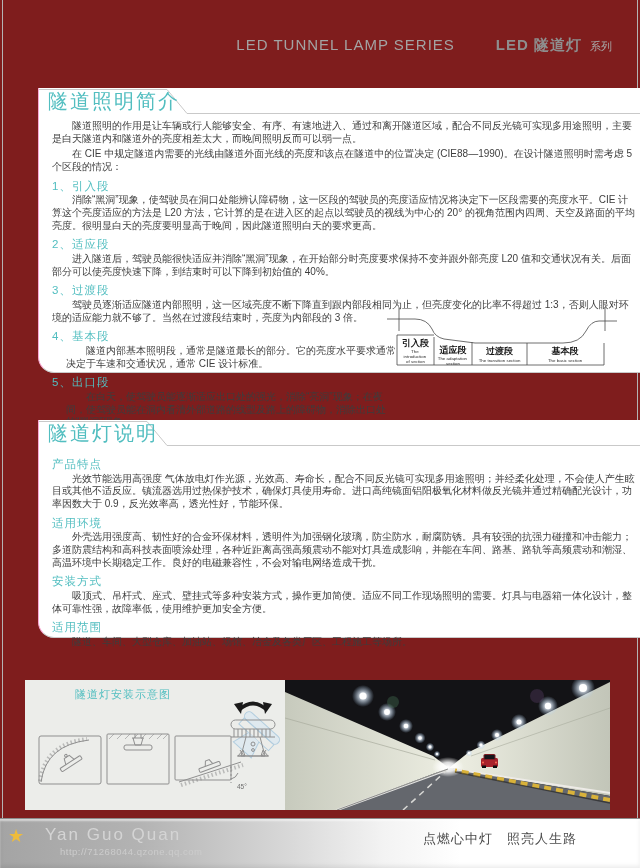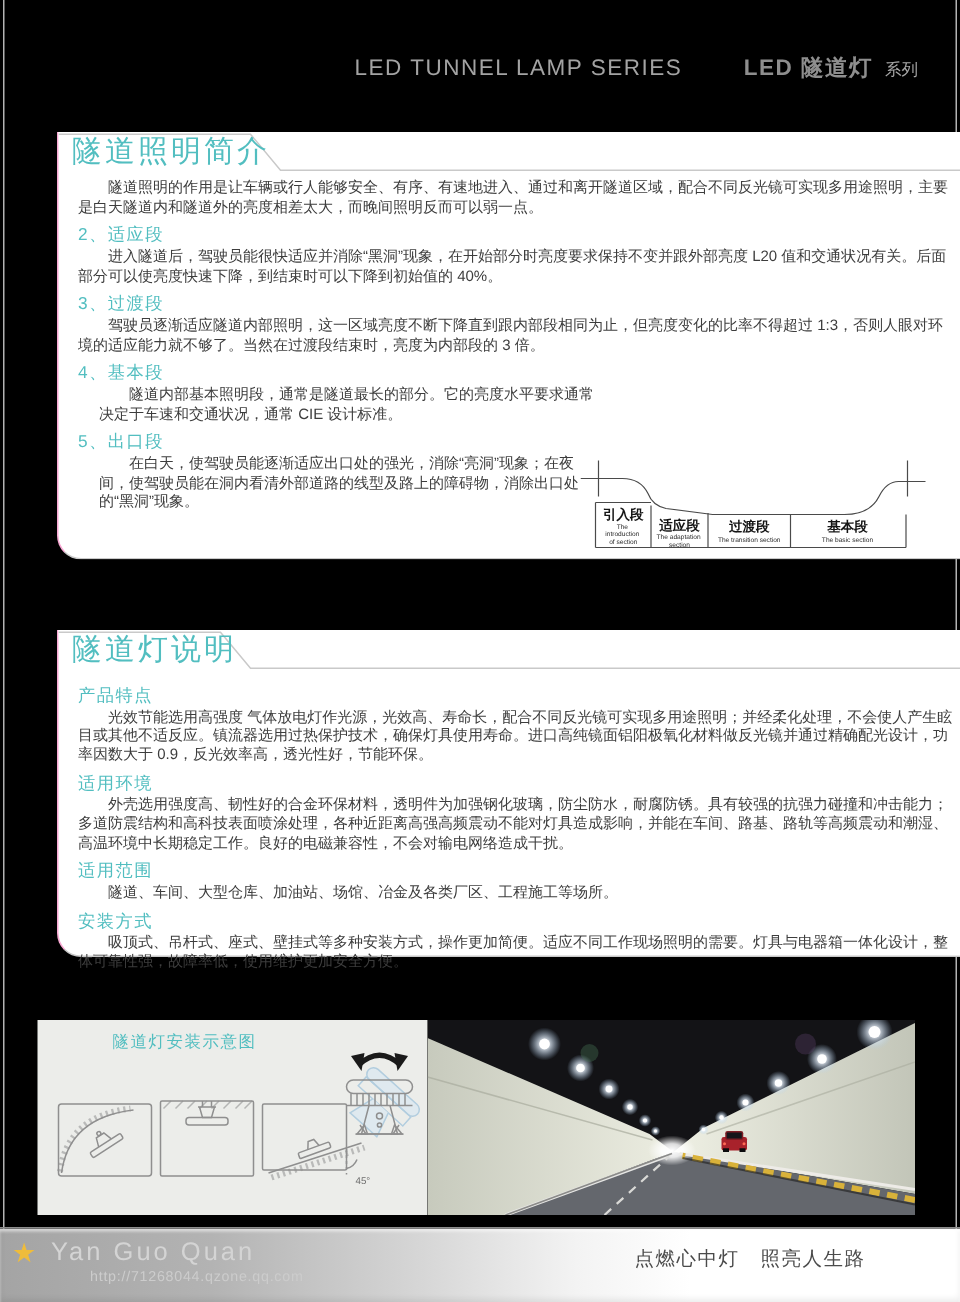--- a/index.html
+++ b/index.html
@@ -1,16 +1,16 @@
 <!DOCTYPE html>
 <html><head>
 <meta charset="utf-8">
 <style>
   html,body{margin:0;padding:0;background:#fff;}
-  .page{position:relative;width:640px;height:868px;background:#000000;overflow:hidden;
+  .page{position:relative;width:640px;height:868px;background:#7f1d1d;overflow:hidden;
         font-family:"Liberation Sans","DejaVu Sans",sans-serif;color:#3d3d3d;}
   .edge{position:absolute;top:0;bottom:0;width:1px;background:#b4b4b4;}
   .edge.left{left:2px;} .edge.right{right:2px;}
 
   
   .header{position:absolute;top:36px;right:28px;display:flex;align-items:baseline;gap:8px;}
   .h-en{font-size:15px;color:#a3a3a3;letter-spacing:1px;}
   .h-brand{font-size:15px;color:#8e8e8e;font-weight:bold;letter-spacing:1px;padding-left:33px;}
   .h-suffix{font-size:11px;color:#a8a8a8;}
 
@@ -38,21 +38,21 @@
 
   
   .tunnel-photo{position:absolute;left:285px;top:680px;width:325px;height:130px;overflow:hidden;}
 
   
   .footer{position:absolute;left:0;top:818px;width:640px;height:50px;
           border-top:1px solid #8d8d8d;
           background:linear-gradient(90deg,#a4a4a4 0%,#b3b3b3 22%,#d8d8d8 45%,#f3f3f3 60%,#ffffff 72%);
           box-shadow:inset 0 2px 2px rgba(255,255,255,.55), inset 0 -3px 4px rgba(0,0,0,.08);}
   .star{position:absolute;left:8px;top:6px;font-size:18px;color:#efbc3b;}
-  .f-name{position:absolute;left:34px;top:6px;font-size:17px;color:#d4d4d4;letter-spacing:2px;}
+  .f-name{position:absolute;left:45px;top:6px;font-size:17px;color:#d4d4d4;letter-spacing:2px;}
   .f-url{position:absolute;left:40px;top:27px;font-size:9.5px;color:#cccccc;letter-spacing:.5px;padding-left:20px;}
   .f-slogan{position:absolute;left:423px;top:11px;font-size:13px;color:#4b4b4b;letter-spacing:1px;}
 </style>
 </head>
 <body>
 
 <div class="page">
   <div class="edge left"></div>
   <div class="edge right"></div>
 
@@ -62,21 +62,26 @@
     <span class="h-suffix">系列</span>
   </div>
 
   <section class="box box1">
     <svg class="tabline" width="610" height="27">
       <path d="M0,1.5 H128 L148,25.5 H609" fill="none" stroke="#c9c9c9" stroke-width="1"></path>
     </svg>
     <h2 class="sec-title">隧道照明简介</h2>
     <div class="body">
       <p>隧道照明的作用是让车辆或行人能够安全、有序、有速地进入、通过和离开隧道区域，配合不同反光镜可实现多用途照明，主要是白天隧道内和隧道外的亮度相差太大，而晚间照明反而可以弱一点。</p>
-
+      <p>在 CIE 中规定隧道内需要的光线由隧道外面光线的亮度和该点在隧道中的位置决定 (CIE88—1990)。在设计隧道照明时需考虑 5 个区段的情况：</p>
+
+      <div class="item">
+        <h3>1、引入段</h3>
+        <p>消除“黑洞”现象，使驾驶员在洞口处能辨认障碍物，这一区段的驾驶员的亮度适应情况将决定下一区段需要的亮度水平。CIE 计算这个亮度适应的方法是 L20 方法，它计算的是在进入区的起点以驾驶员的视线为中心的 20° 的视角范围内四周、天空及路面的平均亮度。很明显白天的亮度要明显高于晚间，因此隧道照明白天的要求更高。</p>
+      </div>
       <div class="item">
         <h3>2、适应段</h3>
         <p>进入隧道后，驾驶员能很快适应并消除“黑洞”现象，在开始部分时亮度要求保持不变并跟外部亮度 L20 值和交通状况有关。后面部分可以使亮度快速下降，到结束时可以下降到初始值的 40%。</p>
       </div>
       <div class="item">
         <h3>3、过渡段</h3>
         <p>驾驶员逐渐适应隧道内部照明，这一区域亮度不断下降直到跟内部段相同为止，但亮度变化的比率不得超过 1:3，否则人眼对环境的适应能力就不够了。当然在过渡段结束时，亮度为内部段的 3 倍。</p>
       </div>
       <div class="item narrow">
         <h3>4、基本段</h3>
@@ -121,26 +126,26 @@
     <div class="body">
       <div class="item">
         <h3>产品特点</h3>
         <p>光效节能选用高强度 气体放电灯作光源，光效高、寿命长，配合不同反光镜可实现多用途照明；并经柔化处理，不会使人产生眩目或其他不适反应。镇流器选用过热保护技术，确保灯具使用寿命。进口高纯镜面铝阳极氧化材料做反光镜并通过精确配光设计，功率因数大于 0.9，反光效率高，透光性好，节能环保。</p>
       </div>
       <div class="item">
         <h3>适用环境</h3>
         <p>外壳选用强度高、韧性好的合金环保材料，透明件为加强钢化玻璃，防尘防水，耐腐防锈。具有较强的抗强力碰撞和冲击能力；多道防震结构和高科技表面喷涂处理，各种近距离高强高频震动不能对灯具造成影响，并能在车间、路基、路轨等高频震动和潮湿、高温环境中长期稳定工作。良好的电磁兼容性，不会对输电网络造成干扰。</p>
       </div>
       <div class="item">
+        <h3>安装方式</h3>
+        <p>吸顶式、吊杆式、座式、壁挂式等多种安装方式，操作更加简便。适应不同工作现场照明的需要。灯具与电器箱一体化设计，整体可靠性强，故障率低，使用维护更加安全方便。</p>
+      </div>
+      <div class="item">
         <h3>适用范围</h3>
         <p>隧道、车间、大型仓库、加油站、场馆、冶金及各类厂区、工程施工等场所。</p>
-      </div>
-      <div class="item">
-        <h3>安装方式</h3>
-        <p>吸顶式、吊杆式、座式、壁挂式等多种安装方式，操作更加简便。适应不同工作现场照明的需要。灯具与电器箱一体化设计，整体可靠性强，故障率低，使用维护更加安全方便。</p>
       </div>
     </div>
   </section>
 
   <div class="install-panel">
     <div class="panel-label">隧道灯安装示意图</div>
     <svg class="install-svg" width="260" height="112" viewBox="0 0 260 112">
 
       <g stroke="#8f8f8f" fill="none" stroke-width="1">
         <rect x="14" y="42" width="62" height="48" rx="2"></rect>

